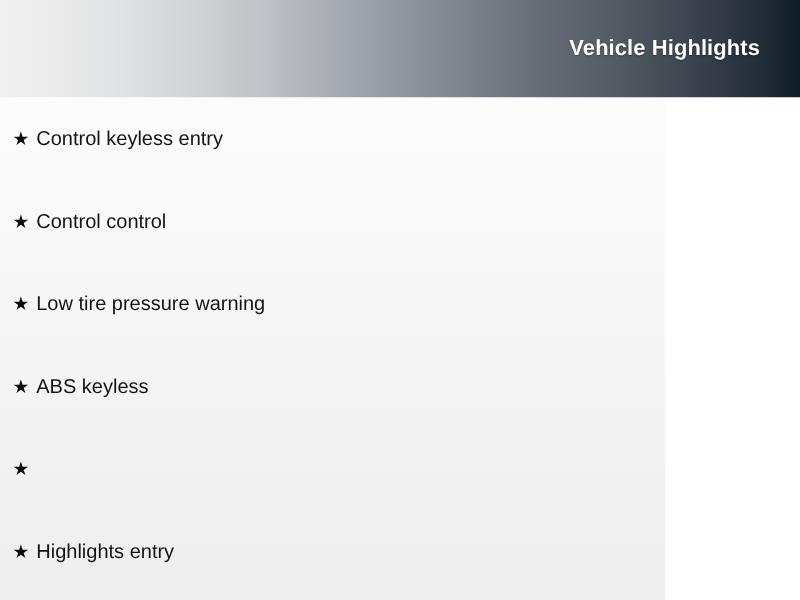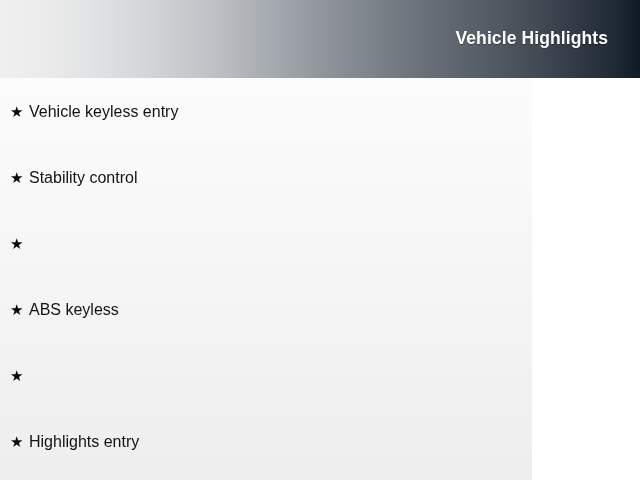--- a/index.html
+++ b/index.html
@@ -127,30 +127,31 @@
 
   <div class="header">
     <div class="header-grad"></div>
     <h1 class="header-title">Vehicle Highlights</h1>
   </div>
 
   <ul class="highlights">
 
     <li class="highlight-item">
       <span class="bullet-star">★</span>
-      <span class="highlight-label">Vehicle keyless entry</span>
+      <span class="highlight-label">Control keyless entry</span>
     </li>
 
     <li class="highlight-item">
       <span class="bullet-star">★</span>
-      <span class="highlight-label">Stability control</span>
+      <span class="highlight-label">Control control</span>
     </li>
 
     <li class="highlight-item">
       <span class="bullet-star">★</span>
+      <span class="highlight-label">Low tire pressure warning</span>
     </li>
 
     <li class="highlight-item">
       <span class="bullet-star">★</span>
       <span class="highlight-label">ABS keyless</span>
     </li>
 
     <li class="highlight-item">
       <span class="bullet-star">★</span>
     </li>

